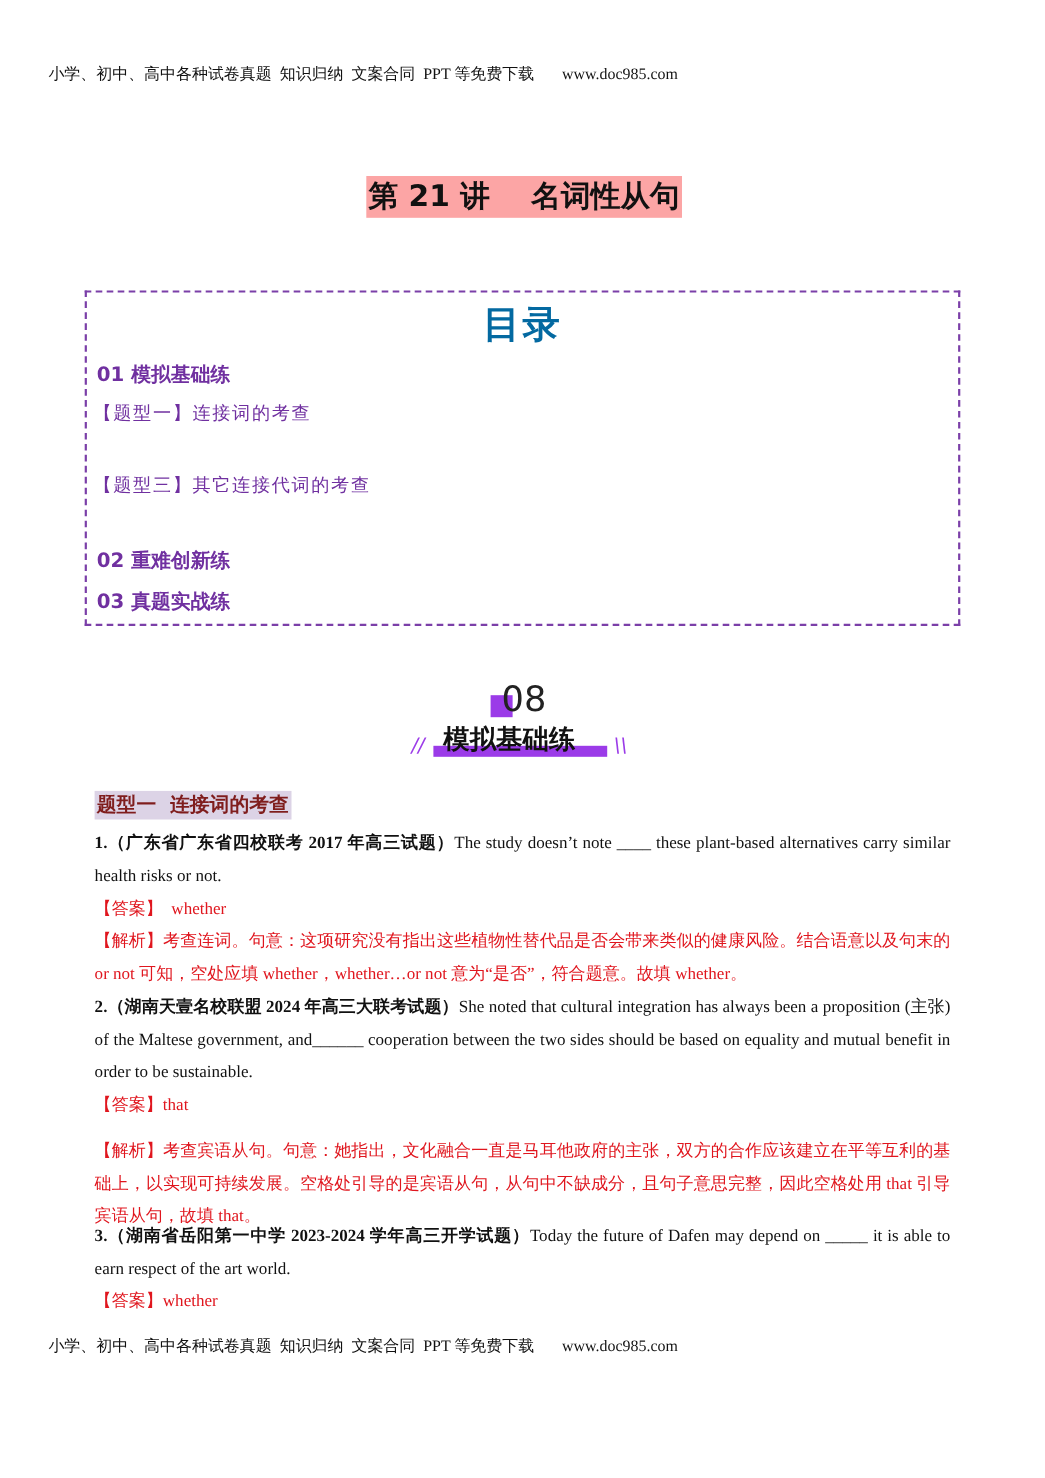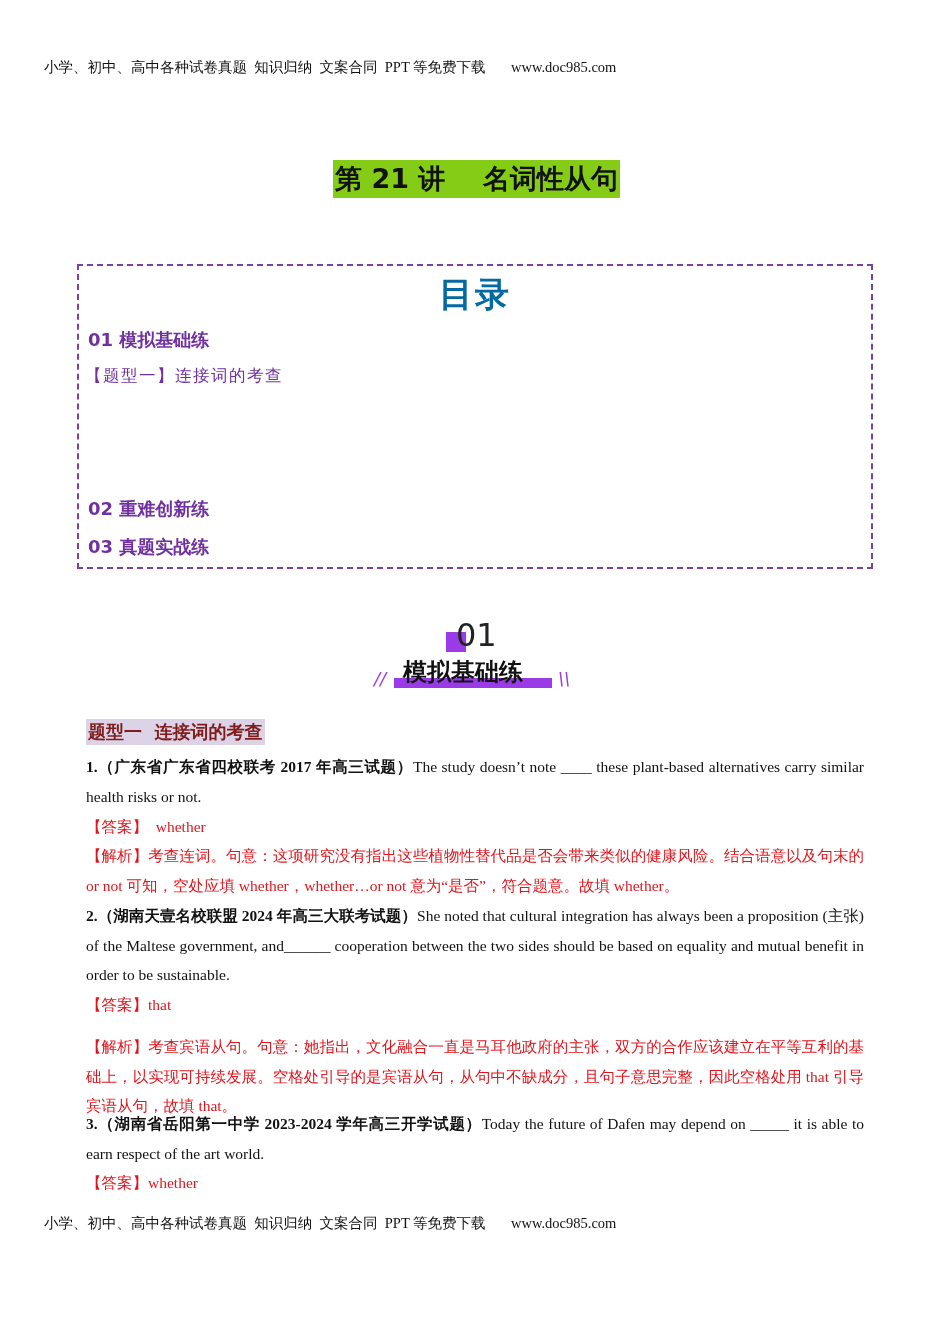--- a/index.html
+++ b/index.html
@@ -10,21 +10,21 @@
       position: absolute; left: 0; width: 812px; text-align: left;
       font-family: "Liberation Serif", "DejaVu Serif", serif; font-size: 14.5px; color: #111;
       white-space: pre;
       margin-left: 44px;
     }
     .page-header { top: 58px; }
     .page-footer { top: 1214px; }
 
     .doc-title {
       position: absolute; top: 160px; left: 333px; height: 38px; padding: 0 2px;
-      background: #84cc16;
+      background: #fca5a5;
       font-family: "DejaVu Sans", "Liberation Sans", sans-serif; font-weight: bold; font-size: 27px;
       line-height: 38px; color: #111; white-space: pre;
     }
 
     .toc-box {
       position: absolute; top: 264px; left: 77px; width: 796px; height: 305px;
       border: 2px dashed #7b3fa8;
     }
     .toc-heading {
       position: absolute; top: 6px; left: 0; width: 100%; text-align: center;
@@ -76,27 +76,28 @@
 <body>
 
 <div class="page-header">小学、初中、高中各种试卷真题  知识归纳  文案合同  PPT 等免费下载       www.doc985.com</div>
 
 <div class="doc-title">第 21 讲    名词性从句</div>
 
 <div class="toc-box">
   <div class="toc-heading">目录</div>
   <div class="toc-section" style="top:62px;">01 模拟基础练</div>
   <div class="toc-sub" style="top:99px;">【题型一】连接词的考查</div>
+  <div class="toc-sub" style="top:164px;">【题型三】其它连接代词的考查</div>
   <div class="toc-section" style="top:231px;">02 重难创新练</div>
   <div class="toc-section" style="top:269px;">03 真题实战练</div>
 </div>
 
 <div class="section-banner">
   <div class="banner-square"></div>
-  <div class="banner-number">01</div>
+  <div class="banner-number">08</div>
   <div class="banner-underline"></div>
   <div class="banner-text">模拟基础练</div>
   <div class="banner-slash left">//</div>
   <div class="banner-slash right">\\</div>
 </div>
 
 <div class="type-heading">题型一  连接词的考查</div>
 
 <div class="body-text" style="top:752px;">
   <span class="q-source">1.</span><span class="q-source">（广东省广东省四校联考 2017 年高三试题）</span><span>The study doesn’t note ____ these plant-based alternatives carry similar health risks or not.</span>

